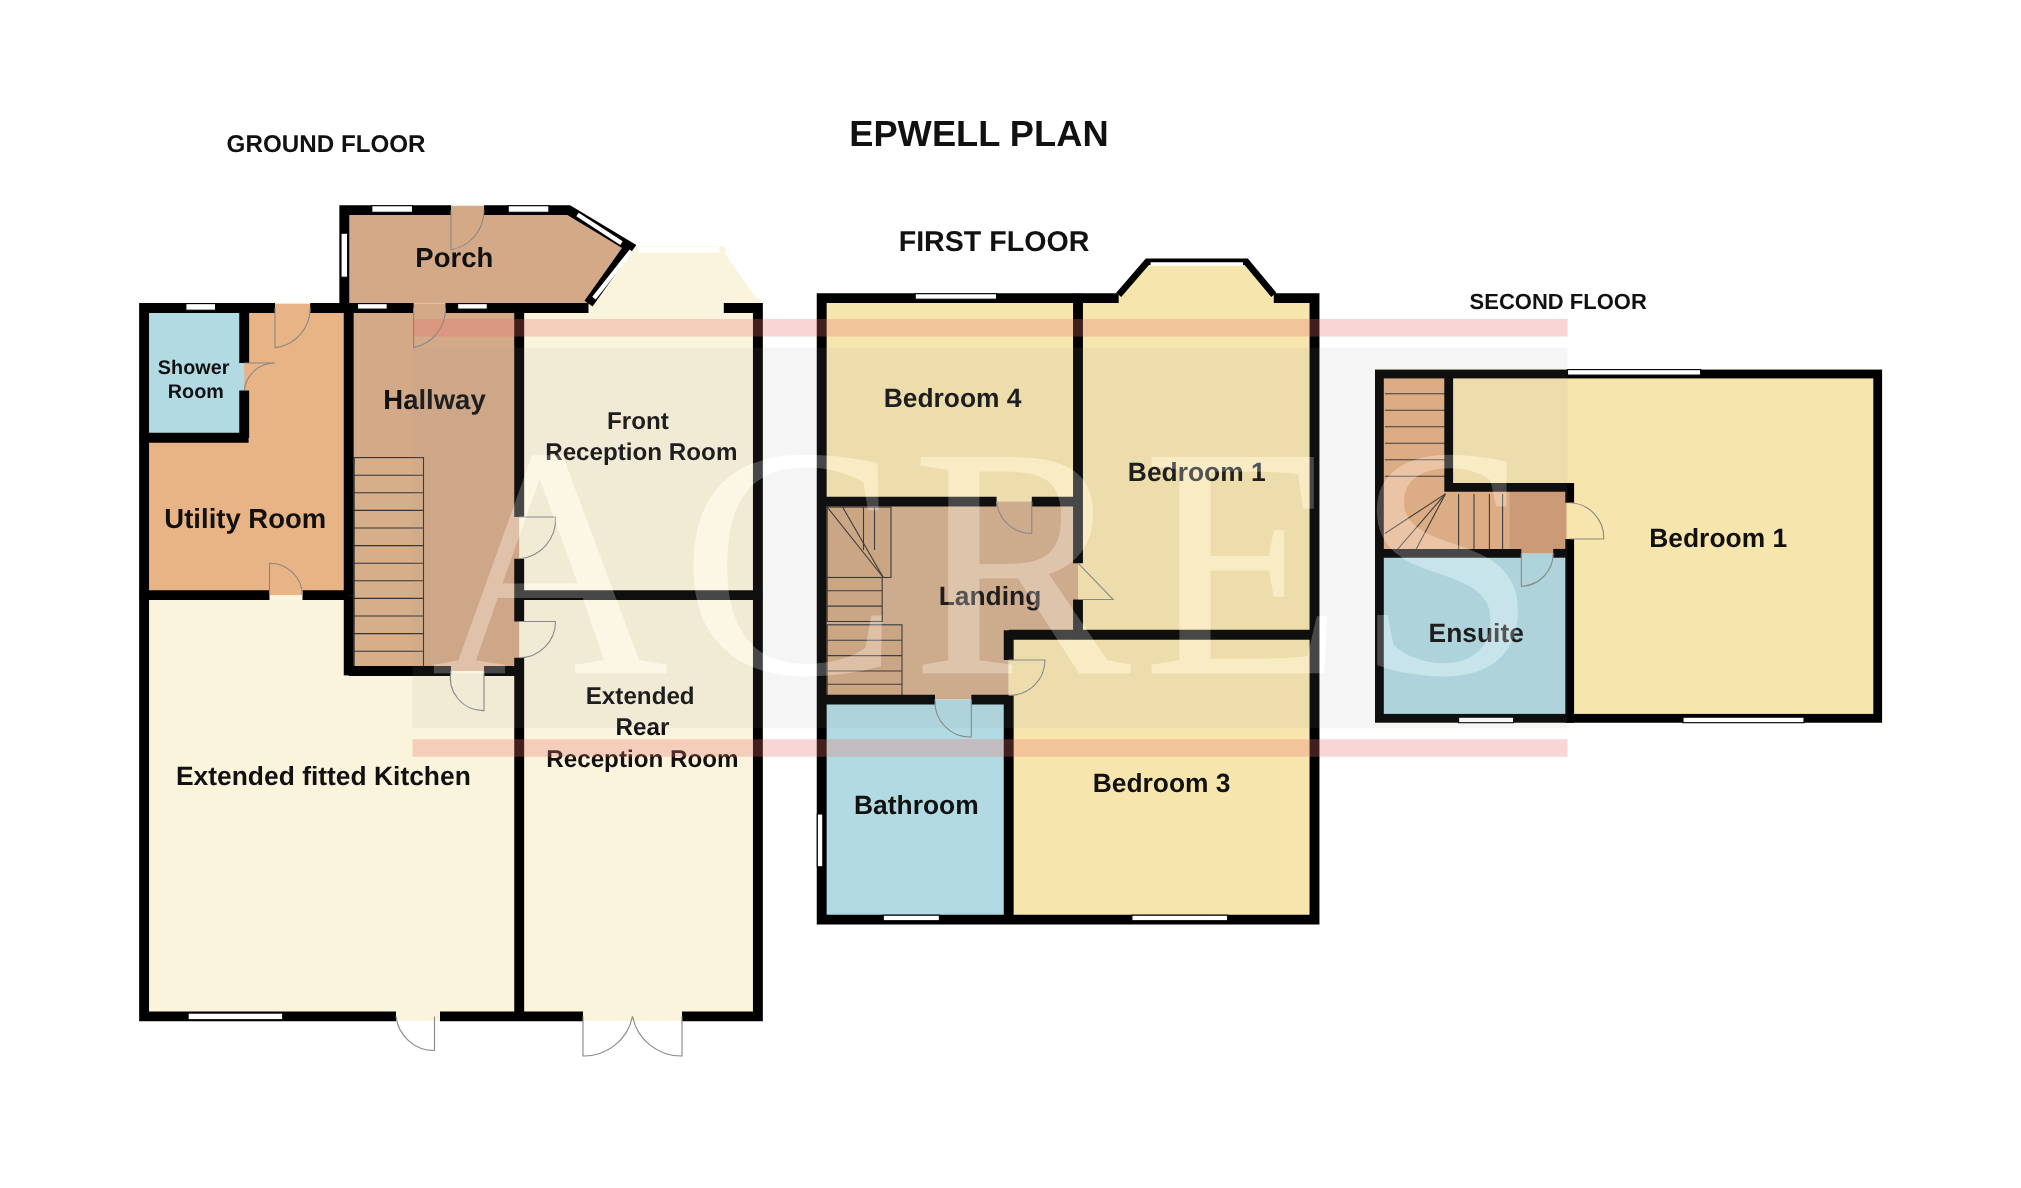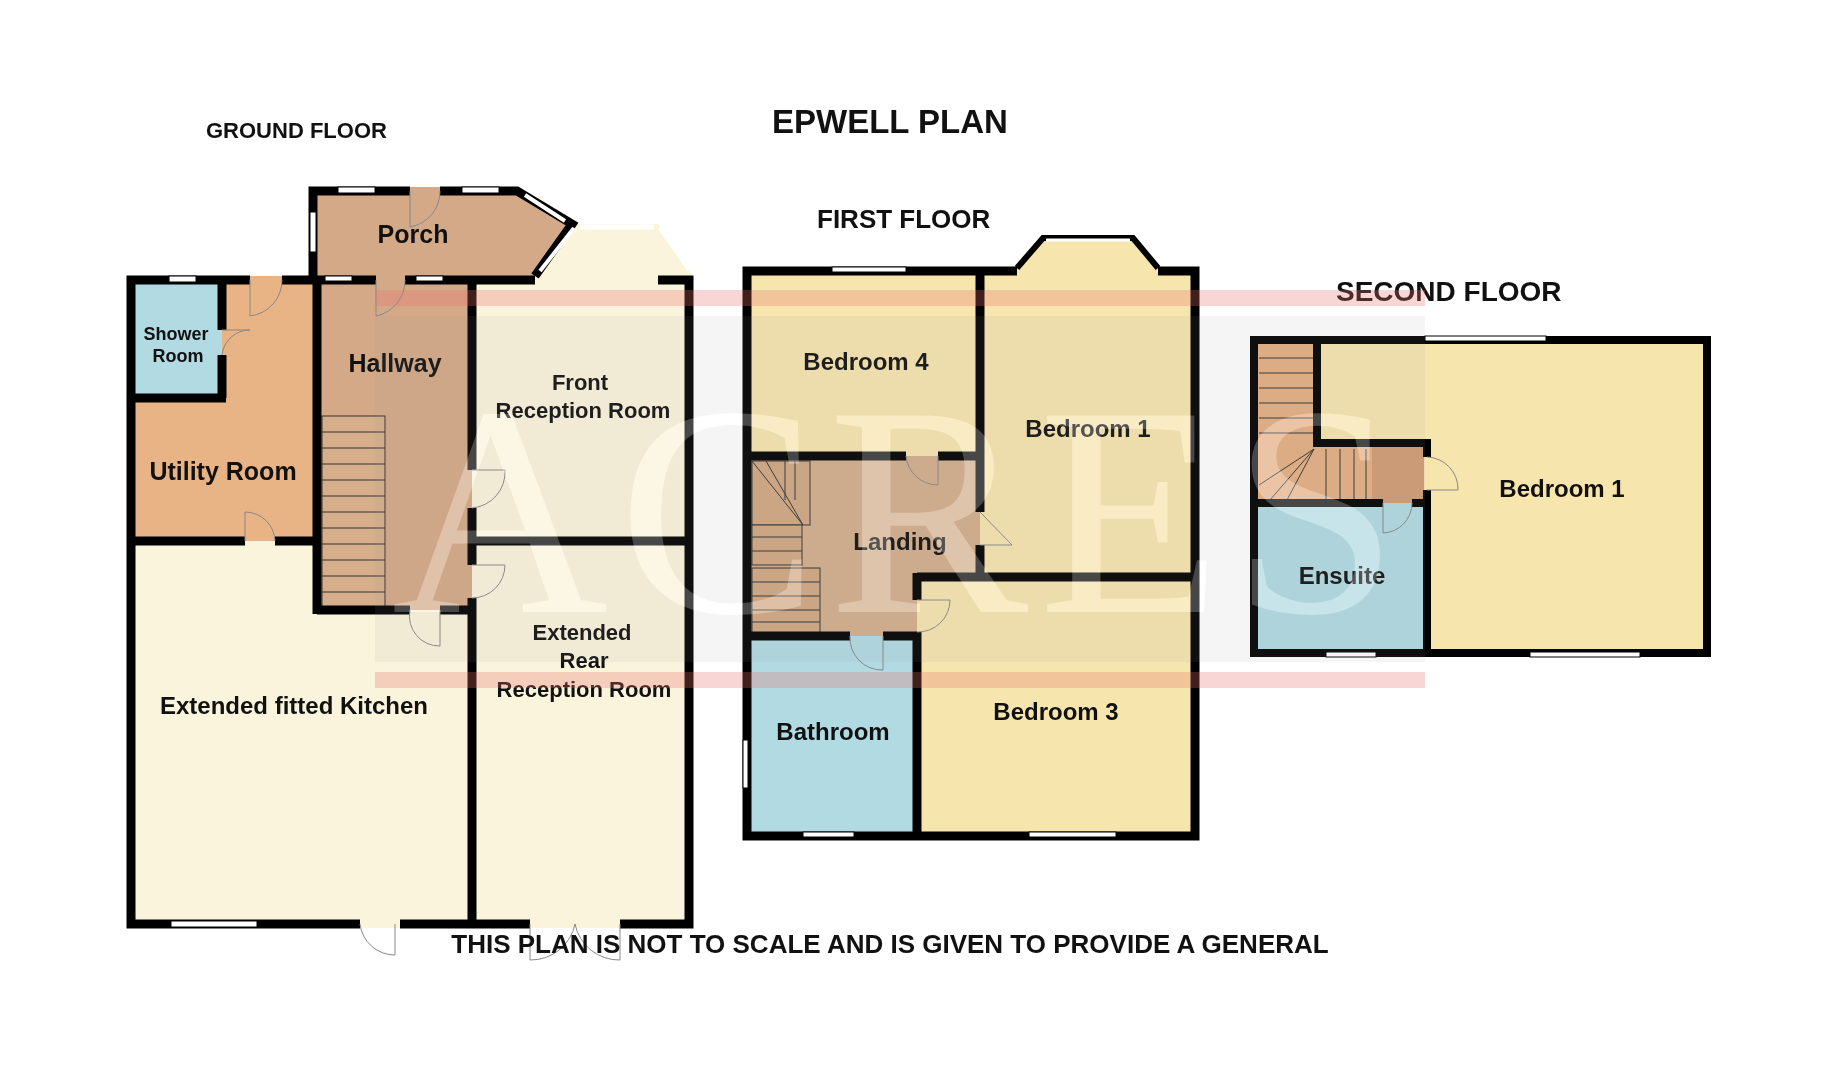--- a/index.html
+++ b/index.html
@@ -2,21 +2,21 @@
 <html><head>
 <meta charset="utf-8">
 <style>
   html, body { margin: 0; padding: 0; background: #ffffff; }
   body { width: 1837px; height: 1080px; position: relative; overflow: hidden;
          font-family: "Liberation Sans", "DejaVu Sans", sans-serif; }
   .title { position: absolute; font-weight: bold; color: #111; white-space: nowrap; letter-spacing: 0px; }
   #main-title { left: 772px; top: 103px; font-size: 33px; }
   #ground-title { left: 206px; top: 118px; font-size: 22px; }
   #first-title { left: 817px; top: 204px; font-size: 26px; }
-  #second-title { left: 1336px; top: 276px; font-size: 28px; }
+  #second-title { left: 1336px; top: 264px; font-size: 20px; }
   svg.plan { position: absolute; left: 0; top: 0; }
   .room-label { font-family: "Liberation Sans", "DejaVu Sans", sans-serif; font-weight: bold; fill: #111; }
   .disclaimer { position: absolute; left: 420px; top: 928px; width: 940px; text-align: center;
                 font-weight: bold; font-size: 26px; line-height: 32px; color: #111; }
 </style>
 </head>
 <body>
 
 <div class="title" id="main-title">EPWELL PLAN</div>
 <div class="title" id="ground-title">GROUND FLOOR</div>
@@ -209,14 +209,13 @@
 
   <g opacity="0.28">
     <rect x="375" y="290" width="1050" height="16" fill="#E8706A"></rect>
     <rect x="375" y="672" width="1050" height="16" fill="#E8706A"></rect>
     <rect x="375" y="316" width="1050" height="346" fill="#9A9A9A" opacity="0.35"></rect>
     <text x="900" y="612" text-anchor="middle" font-family="'Liberation Serif', 'DejaVu Serif', serif" font-size="300" fill="#ffffff" letter-spacing="10">ACRES</text>
   </g>
 </svg>
 
 <div class="disclaimer">
-  <div>THIS PLAN IS NOT TO SCALE AND IS GIVEN TO PROVIDE A GENERAL</div>
 </div>
 
 </body></html>

